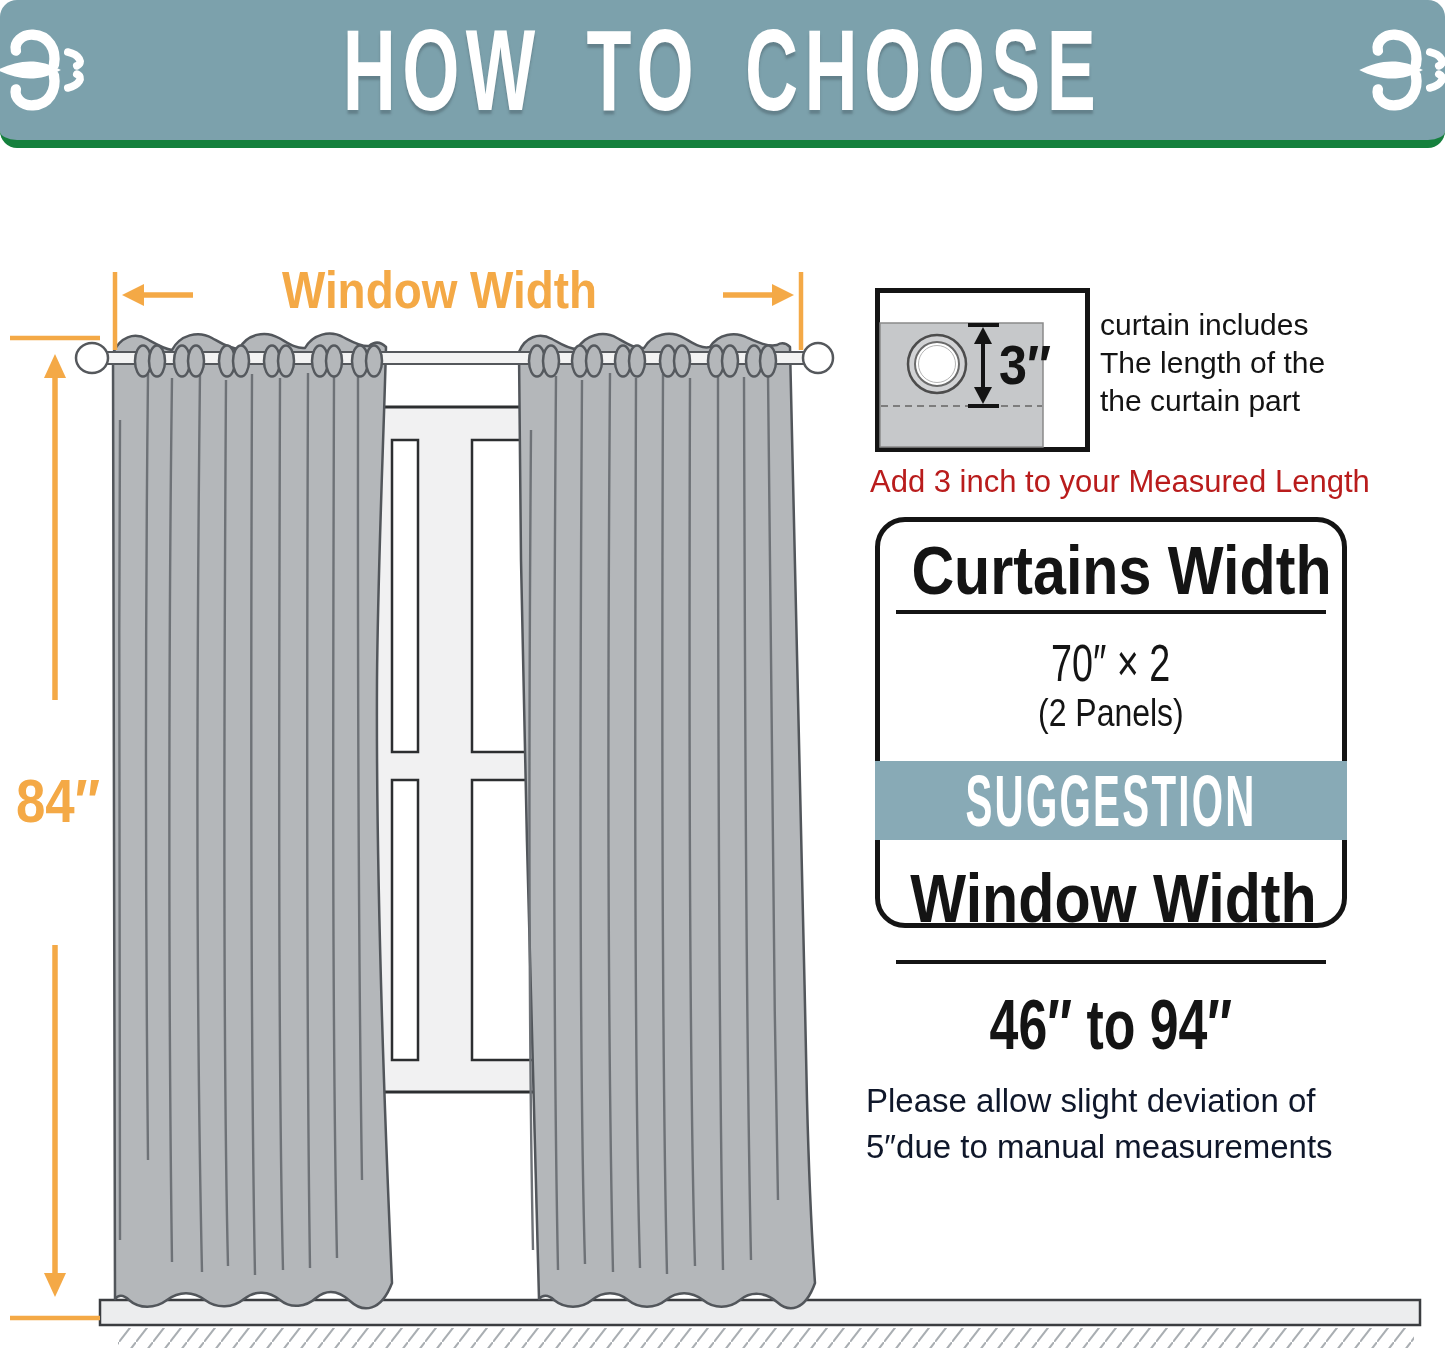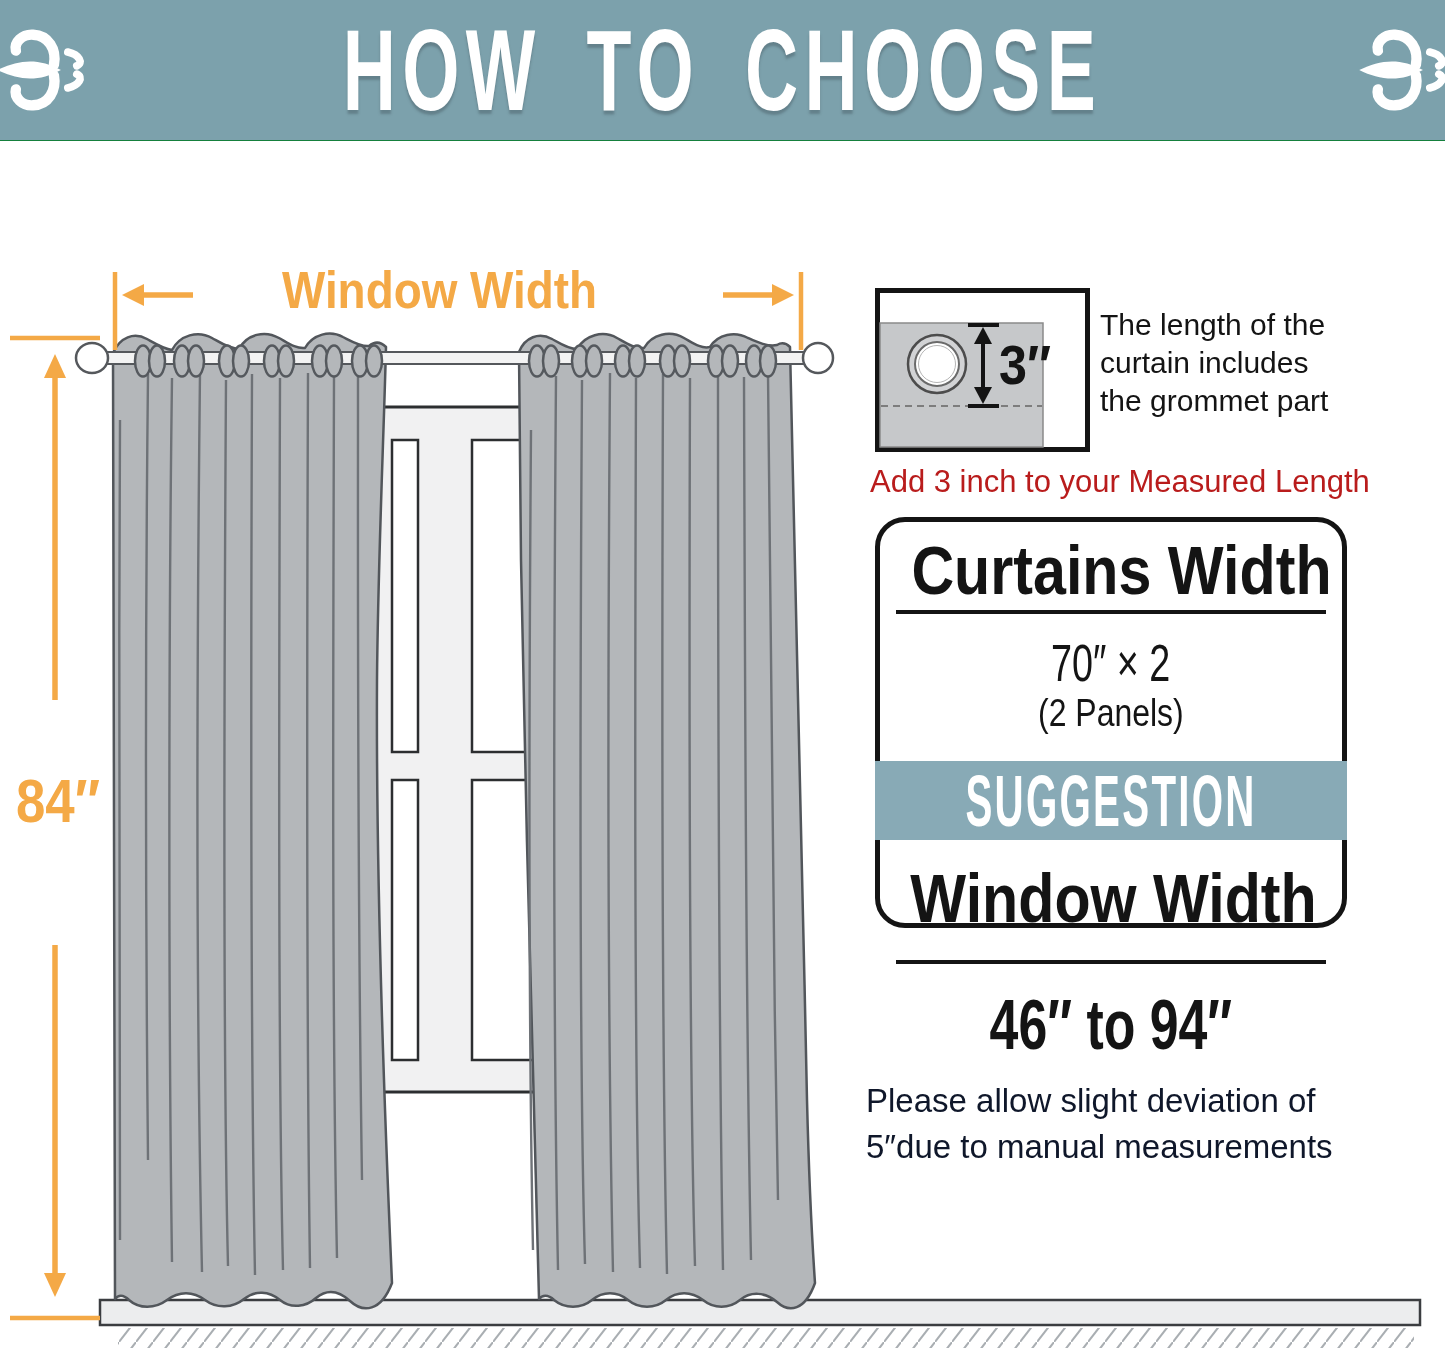--- a/index.html
+++ b/index.html
@@ -1,21 +1,21 @@
 <!DOCTYPE html>
 <html><head>
 <meta charset="utf-8">
 <style>
   html,body{margin:0;padding:0;background:#fff;}
   .page{position:relative;width:1445px;height:1353px;background:#ffffff;overflow:hidden;
         font-family:"Liberation Sans", sans-serif;}
 
   
   .banner{position:absolute;left:0;top:0;width:1445px;height:140px;background:#7CA1AC;
-          border-bottom:1px solid #15803d;display:flex;align-items:center;justify-content:center;gap:46px;}
+          border-bottom:8px solid #15803d;display:flex;align-items:center;justify-content:center;gap:46px;border-radius:17px;}
   .title{margin:0;font-size:115px;line-height:140px;font-weight:bold;color:#ffffff;white-space:nowrap;}
   .title-inner{display:inline-block;letter-spacing:10px;word-spacing:28px;
                transform:scaleX(0.64);transform-origin:center;
                text-shadow:0 4px 3px rgba(55,70,76,0.35);}
   .fleur{display:block;}
   .fleur-left{transform:rotate(-90deg);}
   .fleur-right{transform:rotate(90deg) scaleY(-1);}
 
   
   .diagram{position:absolute;left:0;top:140px;}
@@ -219,23 +219,23 @@
       <line x1="93" y1="37" x2="124" y2="37" stroke-width="4"></line>
       <line x1="93" y1="118" x2="124" y2="118" stroke-width="4"></line>
       <line x1="108" y1="50" x2="108" y2="106" stroke-width="4"></line>
       <polygon points="108,39 99,56 117,56" stroke="none"></polygon>
       <polygon points="108,116 99,99 117,99" stroke="none"></polygon>
     </g>
     <text x="124" y="96" font-size="56" textLength="52" lengthAdjust="spacingAndGlyphs">3″</text>
   </svg>
 
   <div class="grommet-caption">
+    <div>curtain includes</div>
     <div>The length of the</div>
-    <div>curtain includes</div>
-    <div>the grommet part</div>
+    <div>the curtain part</div>
   </div>
 
   <div class="grommet-note">Add 3 inch to your Measured Length</div>
 
   <div class="suggest-box">
     <div class="bx-row bx-h1"><span class="cond">Curtains Width</span></div>
     <div class="bx-hr bx-hr1"></div>
     <div class="bx-row bx-v1"><span class="cond">70″ × 2</span></div>
     <div class="bx-row bx-v1b"><span class="cond">(2 Panels)</span></div>
     <div class="bx-band">

